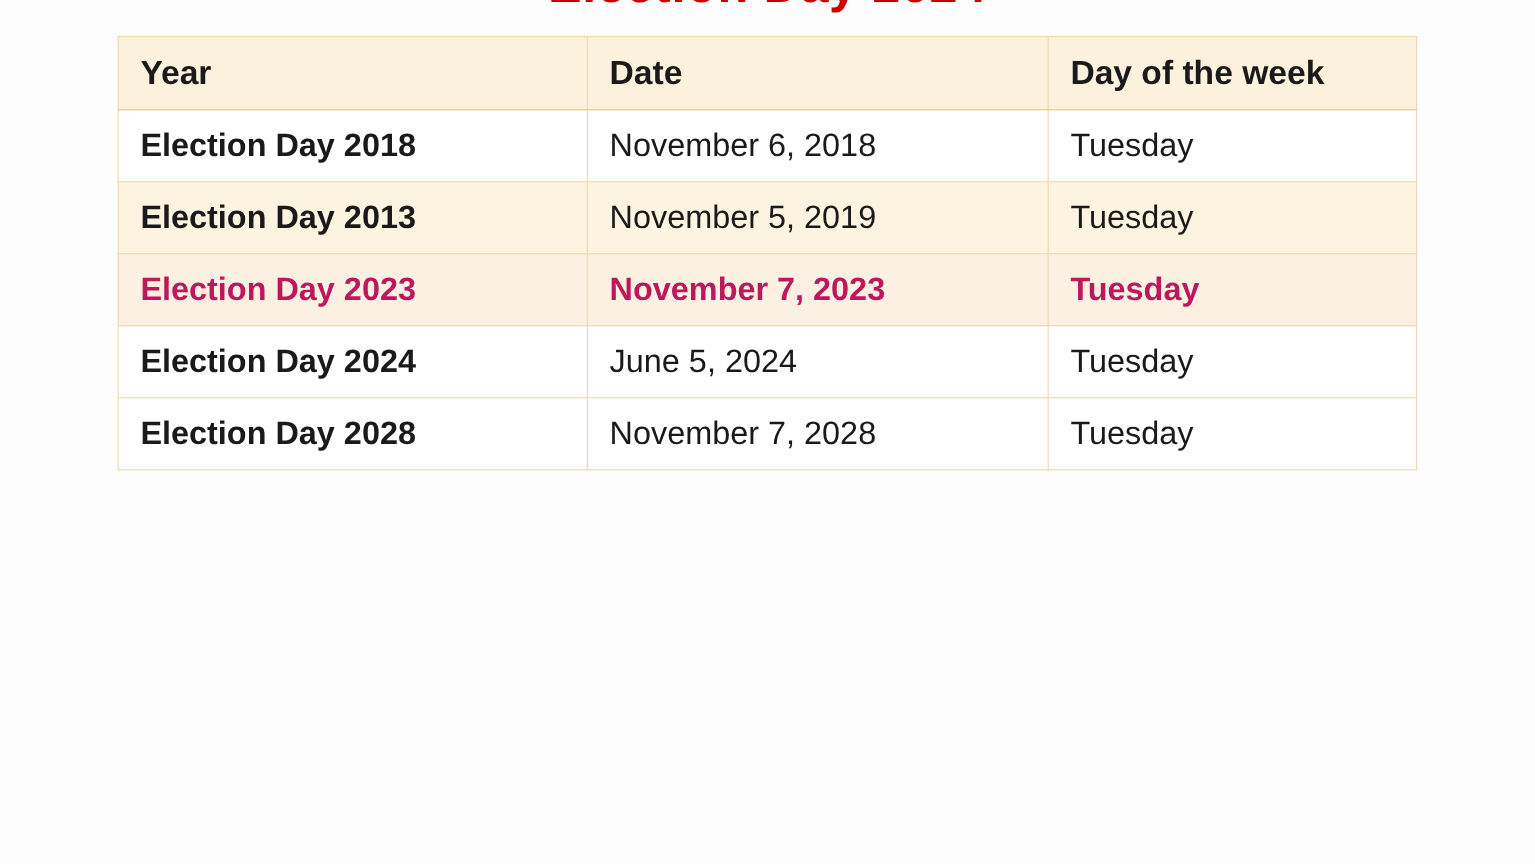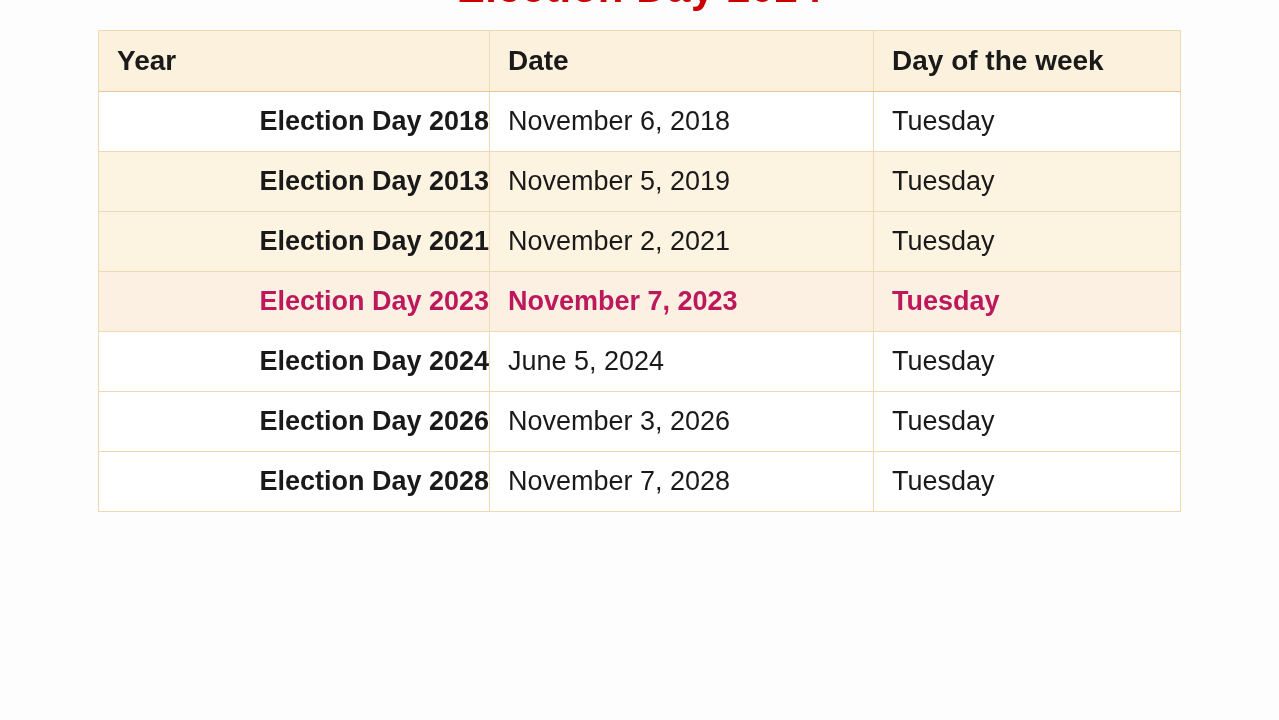--- a/index.html
+++ b/index.html
@@ -69,21 +69,20 @@
     font-size: 28px;
     height: 60px;
     border-bottom: 1px solid #e7c896;
   }
 
   table.election-table tbody tr.row-odd  td { background: #ffffff; }
   table.election-table tbody tr.row-even td { background: #fdf3e1; }
 
   table.election-table tbody td.cell-year {
     font-weight: bold;
-    text-align: right;
   }
   table.election-table tbody td.cell-date,
   table.election-table tbody td.cell-day {
     font-weight: normal;
   }
 
   
   table.election-table tbody tr.row-highlight td {
     background: #fcf0e2;
     color: #be185d;
@@ -113,38 +112,28 @@
         <tr class="row-odd">
           <td class="cell-year">Election Day 2018</td>
           <td class="cell-date">November 6, 2018</td>
           <td class="cell-day">Tuesday</td>
         </tr>
         <tr class="row-even">
           <td class="cell-year">Election Day 2013</td>
           <td class="cell-date">November 5, 2019</td>
           <td class="cell-day">Tuesday</td>
         </tr>
-        <tr class="row-even">
-          <td class="cell-year">Election Day 2021</td>
-          <td class="cell-date">November 2, 2021</td>
-          <td class="cell-day">Tuesday</td>
-        </tr>
         <tr class="row-highlight">
           <td class="cell-year">Election Day 2023</td>
           <td class="cell-date">November 7, 2023</td>
           <td class="cell-day">Tuesday</td>
         </tr>
         <tr class="row-odd">
           <td class="cell-year">Election Day 2024</td>
           <td class="cell-date">June 5, 2024</td>
-          <td class="cell-day">Tuesday</td>
-        </tr>
-        <tr class="row-odd">
-          <td class="cell-year">Election Day 2026</td>
-          <td class="cell-date">November 3, 2026</td>
           <td class="cell-day">Tuesday</td>
         </tr>
         <tr class="row-odd">
           <td class="cell-year">Election Day 2028</td>
           <td class="cell-date">November 7, 2028</td>
           <td class="cell-day">Tuesday</td>
         </tr>
       </tbody>
   </table>
 </div>

